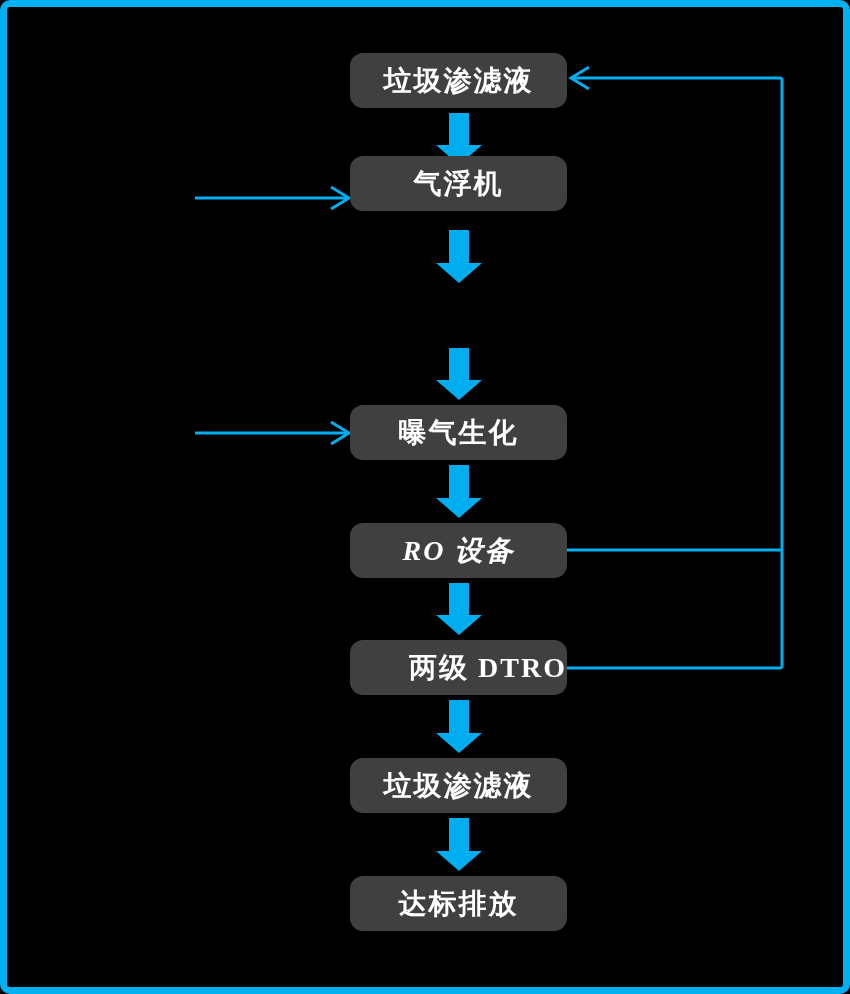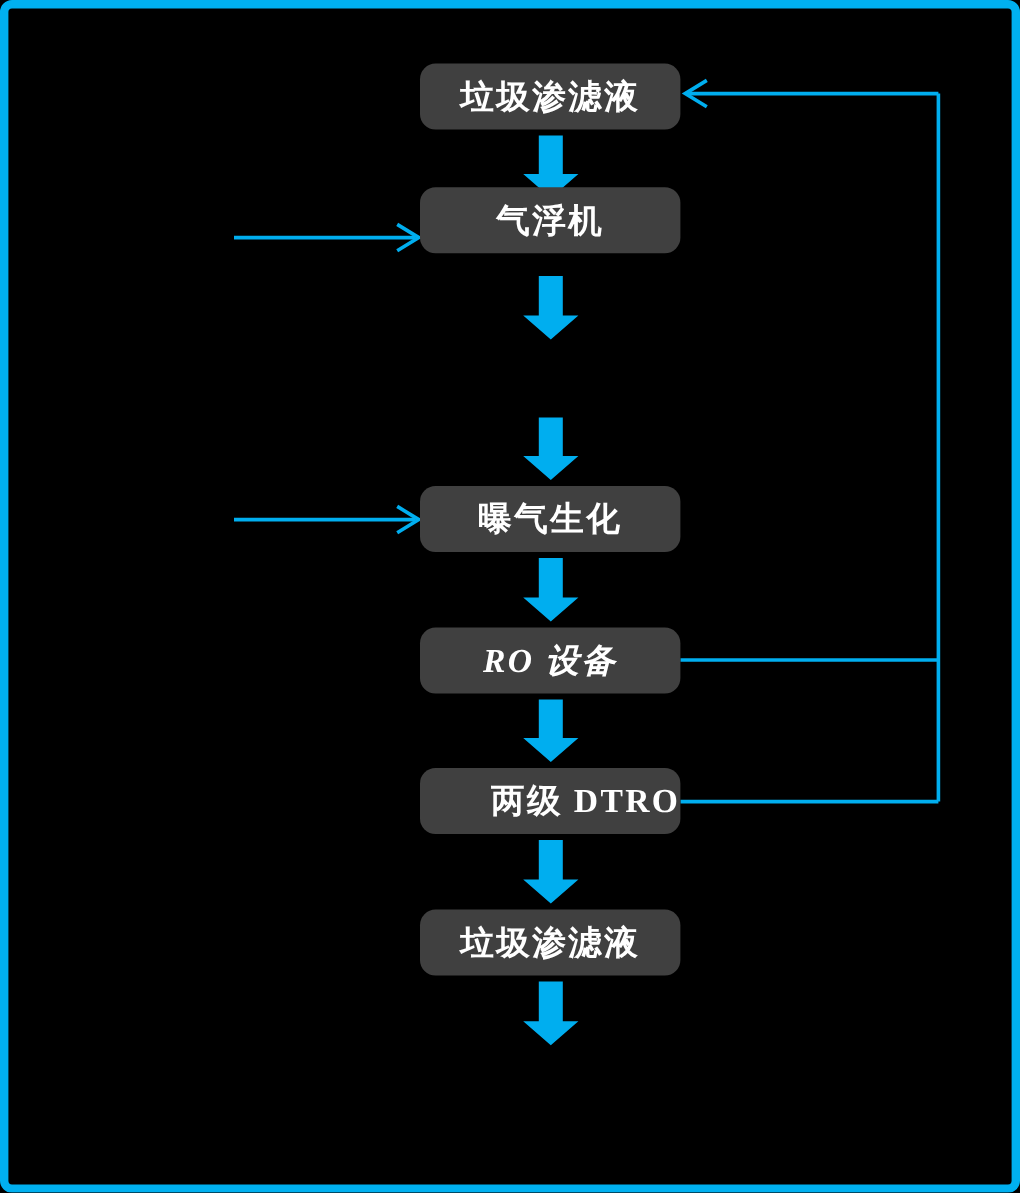--- a/index.html
+++ b/index.html
@@ -104,15 +104,18 @@
   </div>
   <div class="node n4">
     <span>RO 设备</span>
   </div>
   <div class="node n5">
     <span>两级 DTRO</span>
   </div>
   <div class="node n6">
     <span>垃圾渗滤液</span>
   </div>
+  <div class="node n7">
+    <span>达标排放</span>
+  </div>
 
   <div class="frame"></div>
 </div>
 
 </body></html>

